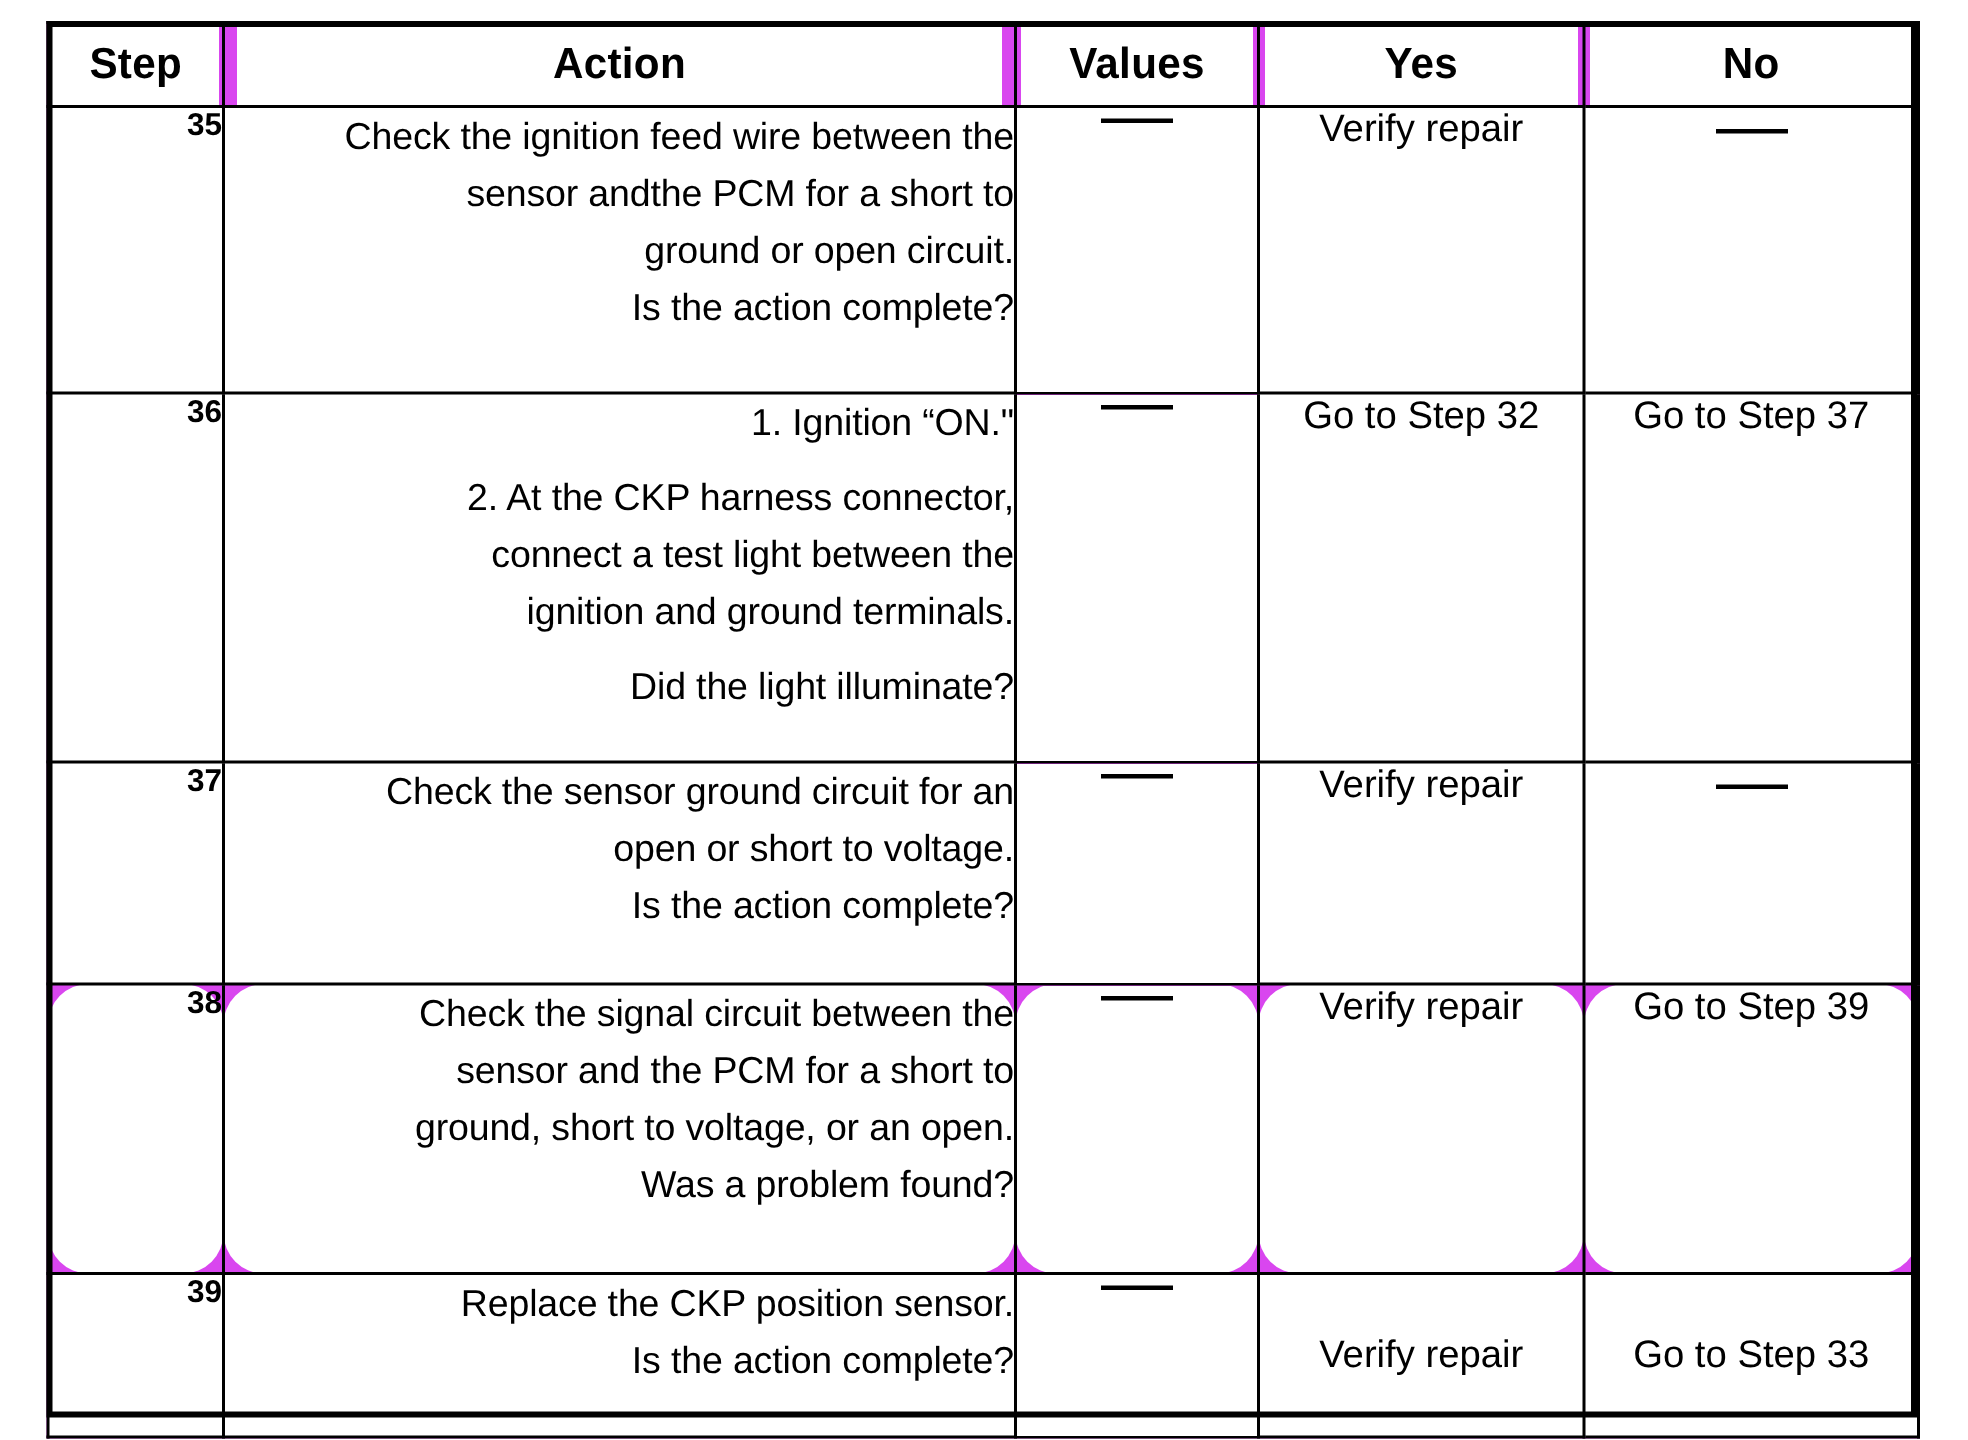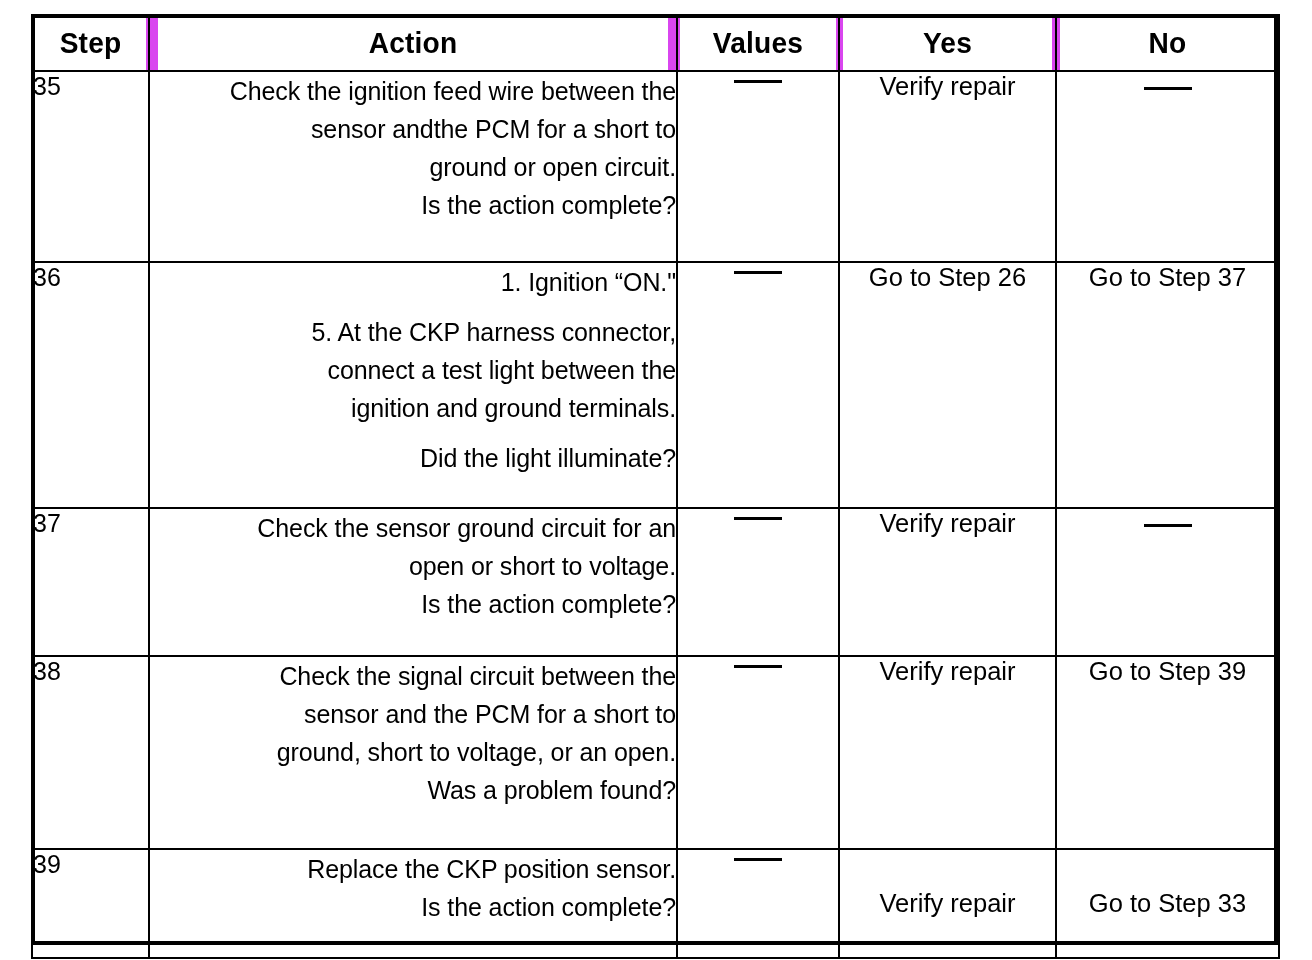--- a/index.html
+++ b/index.html
@@ -72,24 +72,24 @@
     font-stretch: condensed;
     transform: scaleX(0.97);
   }
   .hdr-txt {
     display: block;
     line-height: 54px;
   }
 
   
   td.step-cell {
-    text-align: left;
-    vertical-align: middle;
-    font-size: 25px;
-    font-weight: normal;
+    text-align: right;
+    vertical-align: middle;
+    font-size: 21px;
+    font-weight: bold;
   }
   td.action-cell {
     padding: 9px 0 8px 18px;
     font-size: 25px;
     line-height: 1.52;
     vertical-align: top;
     letter-spacing: -0.1px;
     text-align: right;
   }
   td.values-cell {
@@ -127,21 +127,21 @@
   
   .act-line { display: block; white-space: pre; }
   .act-num  { display: block; white-space: pre; }
   .act-cont { display: block; white-space: pre; padding-left: 50px; }
   .act-gap  { display: block; height: 12px; }
 
   
   tr.r35 td { height: 189px; }
   tr.r36 td { height: 244px; }
   tr.r37 td { height: 146px; margin-top: 12px; }
-  tr.r38 td { height: 191px; }
+  tr.r38 td { height: 191px; border-radius: 27px; }
   tr.r39 td { height: 107px; }
 </style>
 </head>
 <body>
 
 <div id="sheet">
 
   <table class="diag">
     <colgroup>
       <col class="c-step">
@@ -188,30 +188,30 @@
         <td class="no-cell">
           <span class="dash-wrap"><span class="dash"></span></span>
         </td>
       </tr>
 
       <tr class="r36">
         <td class="step-cell">36</td>
         <td class="action-cell">
           <span class="act-num">1. Ignition “ON."</span>
           <span class="act-gap"></span>
-          <span class="act-num">5. At the CKP harness connector,</span>
+          <span class="act-num">2. At the CKP harness connector,</span>
           <span class="act-cont">connect a test light between the</span>
           <span class="act-cont">ignition and ground terminals.</span>
           <span class="act-gap"></span>
           <span class="act-line">Did the light illuminate?</span>
         </td>
         <td class="values-cell">
           <span class="dash-wrap"><span class="dash"></span></span>
         </td>
-        <td class="yes-cell">Go to Step 26</td>
+        <td class="yes-cell">Go to Step 32</td>
         <td class="no-cell">Go to Step 37</td>
       </tr>
 
       <tr class="r37">
         <td class="step-cell">37</td>
         <td class="action-cell">
           <span class="act-line">Check the sensor ground circuit for an</span>
           <span class="act-line">open or short to voltage.</span>
           <span class="act-line">Is the action complete?</span>
         </td>

